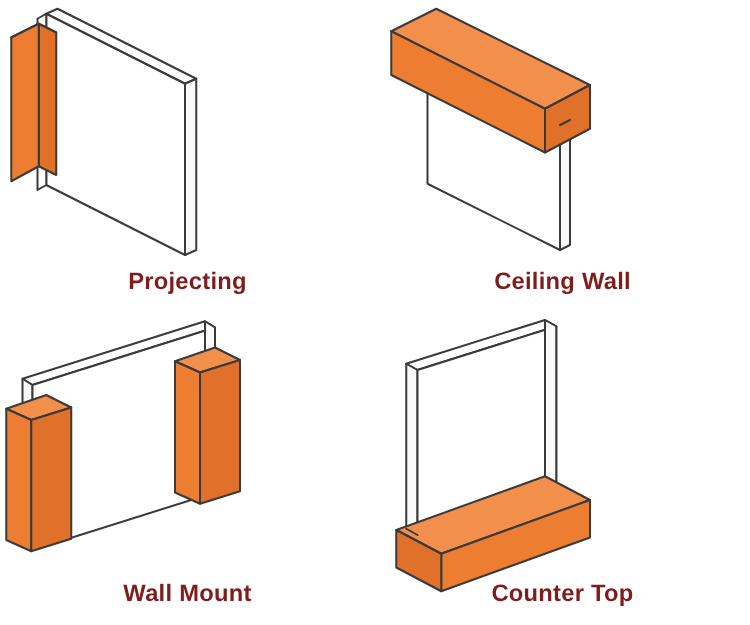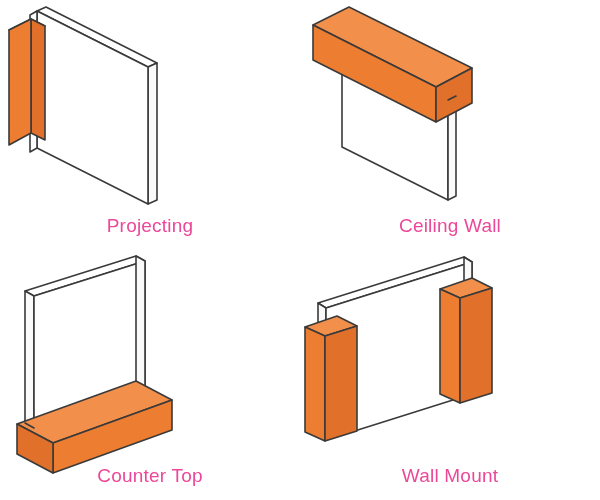--- a/index.html
+++ b/index.html
@@ -34,22 +34,22 @@
     justify-content: flex-start;
   }
   .figure {
     width: 300px;
     height: 215px;
     display: block;
   }
   .caption {
     font-family: "Liberation Sans", sans-serif;
     font-size: 19px;
-    font-weight: 400;
-    color: #ec4899;
+    font-weight: 700;
+    color: #7f1d1d;
     letter-spacing: 0.2px;
     line-height: 1;
     text-align: center;
     margin-top: 1px;
     white-space: nowrap;
   }
   svg { overflow: visible; }
 </style>
 </head>
 <body>
@@ -92,50 +92,50 @@
           <polyline points="148,100 156,96" fill="none"></polyline>
         </g>
       </svg>
       <div class="caption">Ceiling Wall</div>
     </div>
 
     <div class="cell">
       <svg class="figure" viewBox="0 0 300 215">
         <g stroke="#3a3a3a" stroke-width="1.6" stroke-linejoin="round" stroke-linecap="round">
 
-          <polygon points="25,41 136,6 145,11 34,46" fill="#ffffff"></polygon>
-          <polygon points="25,41 34,46 34,178 25,173" fill="#fafafa"></polygon>
-          <polygon points="34,46 145,11 145,143 34,178" fill="#ffffff"></polygon>
-          <polygon points="136,6 145,11 145,143 136,138" fill="#fafafa"></polygon>
-
-          <polygon points="17,174 136,131 172,150 53,193" fill="#f28f4b"></polygon>
-          <polygon points="53,193 172,150 172,180 53,223" fill="#ed7d31"></polygon>
-          <polygon points="17,174 53,193 53,223 17,204" fill="#e0702a"></polygon>
-
-          <polyline points="25,173 34,178" fill="none"></polyline>
-        </g>
-      </svg>
-      <div class="caption">Counter Top</div>
-    </div>
-
-    <div class="cell">
-      <svg class="figure" viewBox="0 0 300 215">
-        <g stroke="#3a3a3a" stroke-width="1.6" stroke-linejoin="round" stroke-linecap="round">
-
           <polygon points="18,53 164,7 172,12 26,58" fill="#ffffff"></polygon>
           <polygon points="18,53 26,58 26,190 18,185" fill="#fafafa"></polygon>
           <polygon points="26,58 172,12 172,144 26,190" fill="#ffffff"></polygon>
           <polygon points="164,7 172,12 172,144 164,139" fill="#fafafa"></polygon>
 
           <polygon points="140,39 172,28 192,38 160,48" fill="#f28f4b"></polygon>
           <polygon points="140,39 160,48 160,153 140,144" fill="#ed7d31"></polygon>
           <polygon points="160,48 192,38 192,143 160,153" fill="#e0702a"></polygon>
 
           <polygon points="5,77 37,66 57,76 25,86" fill="#f28f4b"></polygon>
           <polygon points="5,77 25,86 25,191 5,182" fill="#ed7d31"></polygon>
           <polygon points="25,86 57,76 57,181 25,191" fill="#e0702a"></polygon>
         </g>
       </svg>
       <div class="caption">Wall Mount</div>
     </div>
 
+    <div class="cell">
+      <svg class="figure" viewBox="0 0 300 215">
+        <g stroke="#3a3a3a" stroke-width="1.6" stroke-linejoin="round" stroke-linecap="round">
+
+          <polygon points="25,41 136,6 145,11 34,46" fill="#ffffff"></polygon>
+          <polygon points="25,41 34,46 34,178 25,173" fill="#fafafa"></polygon>
+          <polygon points="34,46 145,11 145,143 34,178" fill="#ffffff"></polygon>
+          <polygon points="136,6 145,11 145,143 136,138" fill="#fafafa"></polygon>
+
+          <polygon points="17,174 136,131 172,150 53,193" fill="#f28f4b"></polygon>
+          <polygon points="53,193 172,150 172,180 53,223" fill="#ed7d31"></polygon>
+          <polygon points="17,174 53,193 53,223 17,204" fill="#e0702a"></polygon>
+
+          <polyline points="25,173 34,178" fill="none"></polyline>
+        </g>
+      </svg>
+      <div class="caption">Counter Top</div>
+    </div>
+
   </div>
 </div>
 
 </body></html>

